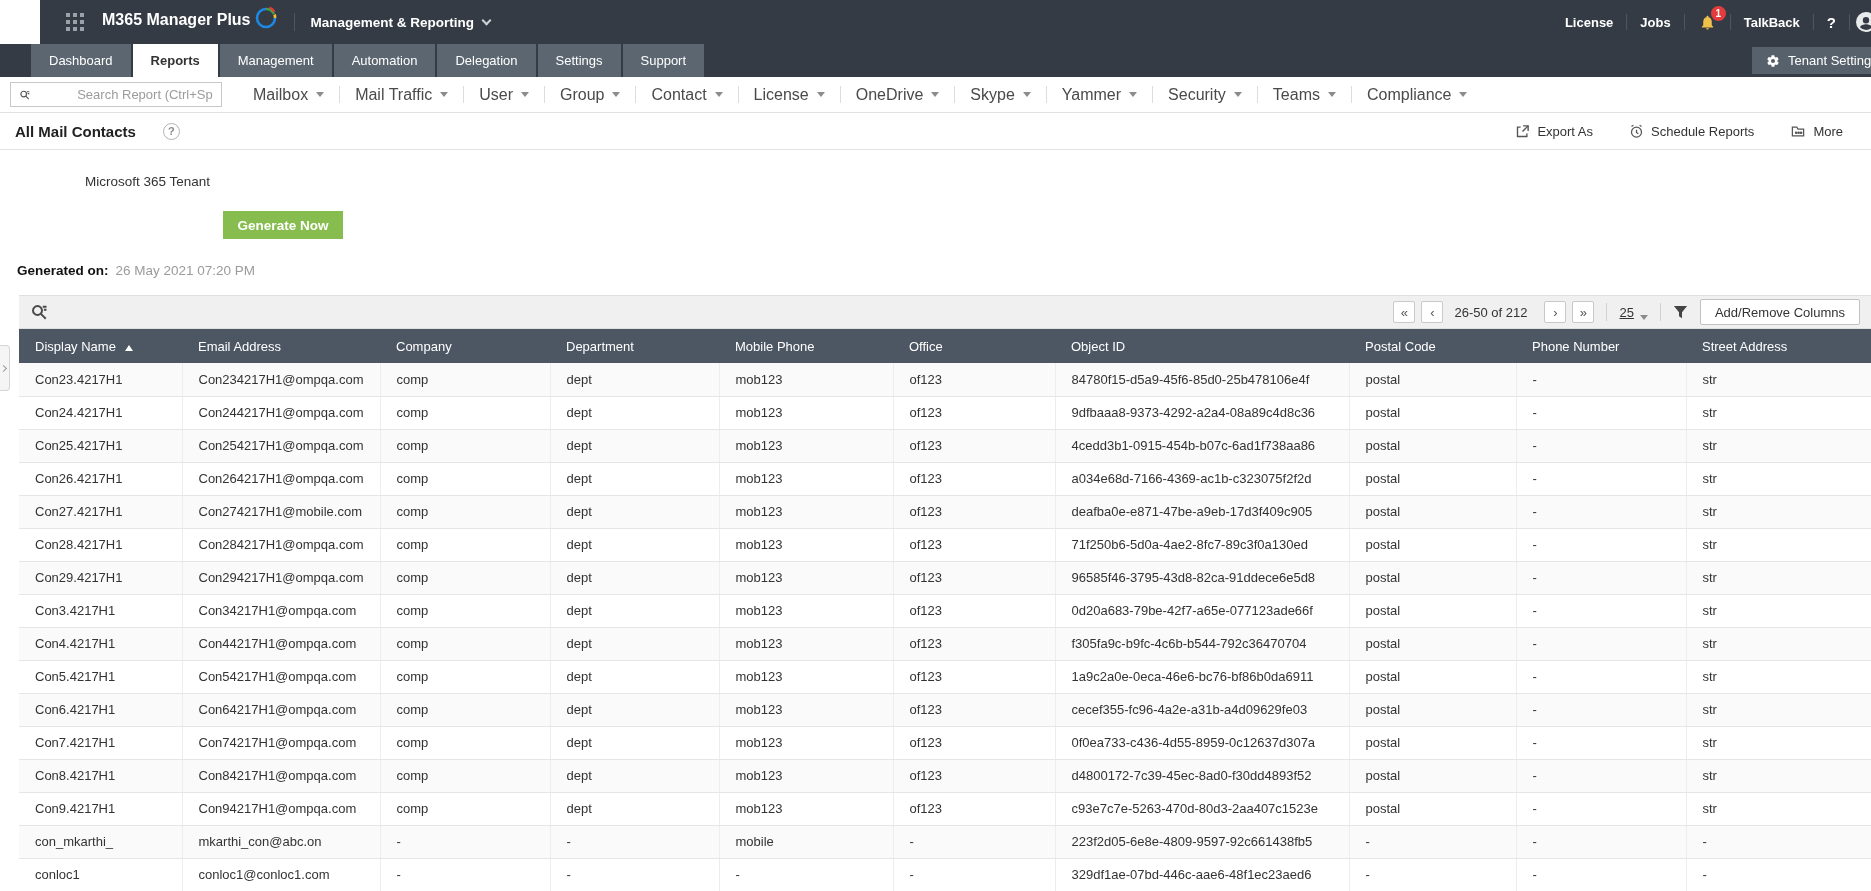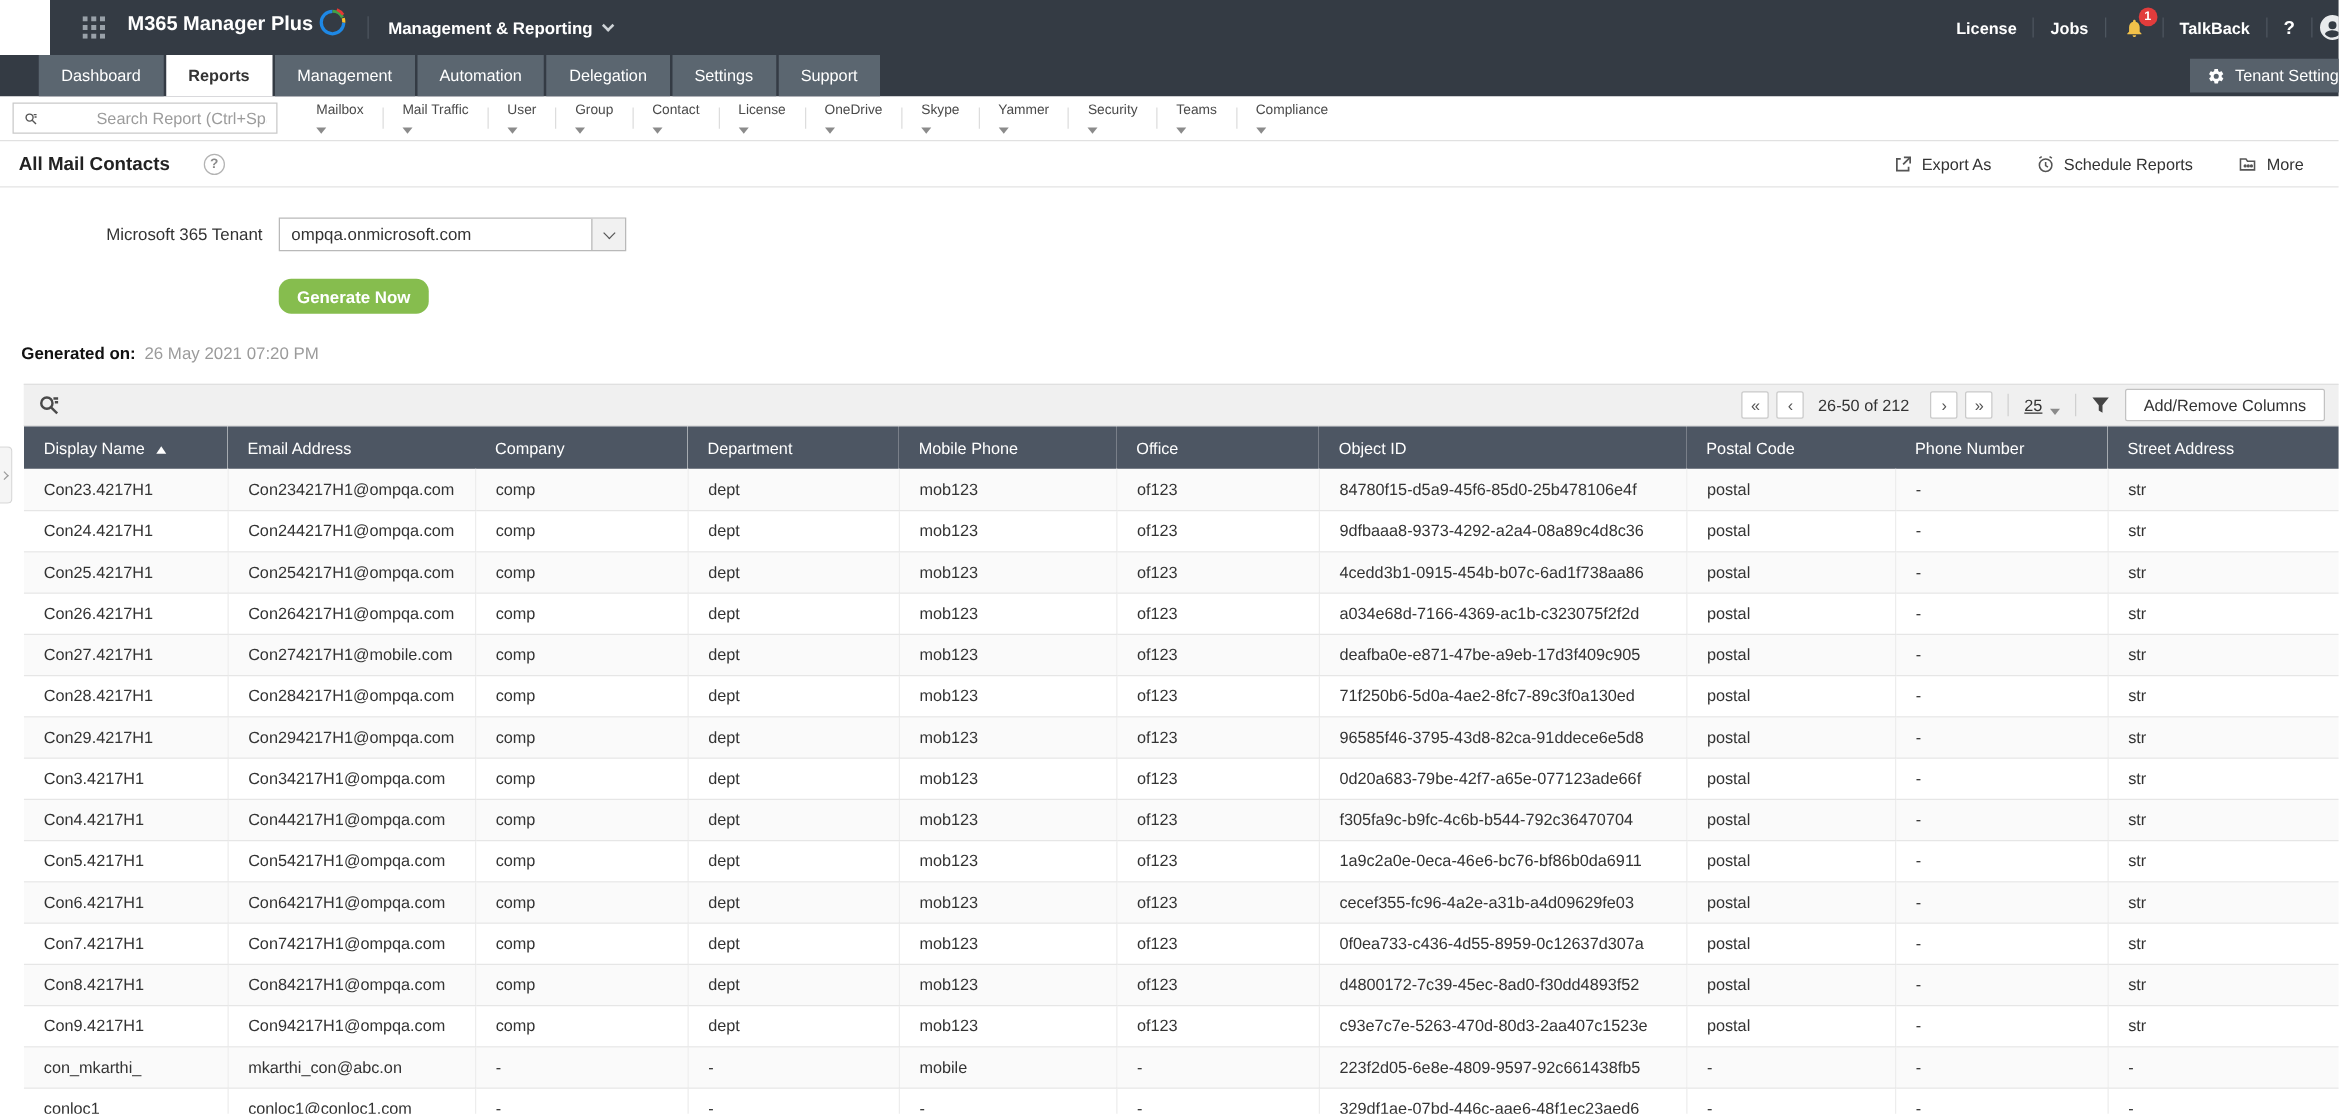--- a/index.html
+++ b/index.html
@@ -26,40 +26,40 @@
   .tab { padding:0 18px; background:#5b6670; color:#fff; font-size:13px; display:flex; align-items:center; margin-right:2px; cursor:pointer; }
   .tab.active { background:#fff; color:#333; font-weight:bold; }
   .tenant-btn { position:absolute; left:1752px; top:3px; height:27px; background:#57616b; color:#fff; font-size:13px; display:flex; align-items:center; gap:8px; padding:0 14px; white-space:nowrap; cursor:pointer; }
 
   
   .reportnav { height:36px; background:#fff; border-bottom:1px solid #e1e1e1; display:flex; align-items:center; padding-left:10px; }
   .searchbox { width:212px; height:25px; border:1px solid #c9c9c9; display:flex; align-items:center; gap:7px; padding:0 8px; }
   .searchbox input { border:none; outline:none; width:100%; font-size:13px; color:#555; font-family:"Liberation Sans",sans-serif;margin-left:40px; }
   .searchbox input::placeholder { color:#9c9c9c; }
   .navitems { display:flex; align-items:center; margin-left:16px; }
-  .navmenu { display:flex; align-items:flex-start; gap:8px; padding:0 15px; font-size:11px; color:#4a4a4a; cursor:pointer; white-space:nowrap;flex-direction:column; }
+  .navmenu { display:flex; align-items:center; gap:8px; padding:0 15px; font-size:16px; color:#4a4a4a; cursor:pointer; white-space:nowrap; }
   .caret { width:0; height:0; border-left:4px solid transparent; border-right:4px solid transparent; border-top:5px solid #8b8b8b; }
   .nav-sep { width:1px; height:17px; background:#ddd; }
 
   
   .titlerow { height:37px; border-bottom:1px solid #e3e3e3; display:flex; align-items:center; padding:0 15px; }
   .page-title { font-size:15px; font-weight:bold; color:#222; }
   .help-circle { width:17px; height:17px; border:1px solid #b3b3b3; border-radius:50%; color:#8a8a8a; font-size:11px; font-weight:bold; display:flex; align-items:center; justify-content:center; margin-left:27px; cursor:pointer; }
   .actions { margin-left:auto; display:flex; align-items:center; gap:36px; margin-right:13px; }
   .action { display:flex; align-items:center; gap:7px; font-size:13px; color:#333; cursor:pointer; white-space:nowrap; }
   .action svg { display:block; }
 
   
   .paramrow { margin-top:24px; display:flex; align-items:center; }
   .param-label { width:210px; text-align:right; font-size:13.5px; color:#333; }
   .select { margin-left:13px; width:278px; height:27px; border:1px solid #b9b9b9; background:#fff; display:flex; align-items:center; font-size:13.5px; color:#333; padding-left:9px; cursor:pointer; }
   .select-arrow { margin-left:auto; width:27px; height:100%; border-left:1px solid #b9b9b9; background:#f1f1f1; display:flex; align-items:center; justify-content:center; }
   .select-arrow .chev2 { width:7px; height:7px; border-right:1.5px solid #555; border-bottom:1.5px solid #555; transform:rotate(45deg); margin-top:-3px; }
   .generate-row { margin-top:22px; padding-left:223px; }
-  .generate-btn { min-width:120px; height:28px; background:#86bd4e; color:#fff; font-size:13.5px; font-weight:bold; border:none; border-radius:10px; cursor:pointer; font-family:"Liberation Sans",sans-serif; }
+  .generate-btn { min-width:120px; height:28px; background:#86bd4e; color:#fff; font-size:13.5px; font-weight:bold; border:none; border-radius:0; cursor:pointer; font-family:"Liberation Sans",sans-serif; }
   .generated { margin-top:24px; padding-left:17px; font-size:13.5px; display:flex; gap:7px; }
   .generated .glabel { font-weight:bold; color:#111; }
   .generated .gvalue { color:#9b9b9b; }
 
   
   .tablewrap { margin-top:17px; position:relative; }
   .left-handle { position:absolute; left:0; top:50px; width:10px; height:46px; background:#f5f5f5; border:1px solid #d5d5d5; border-left:none; border-radius:0 4px 4px 0; display:flex; align-items:center; justify-content:center; cursor:pointer; z-index:2; }
   .left-handle .chev3 { width:5px; height:5px; border-right:1.5px solid #9a9a9a; border-bottom:1.5px solid #9a9a9a; transform:rotate(-45deg); margin-left:-2px; }
   .toolbar { margin-left:19px; height:34px; background:#f0f0f0; border-top:1px solid #e0e0e0; border-bottom:1px solid #e0e0e0; display:flex; align-items:center; }
   .t-search { margin-left:11px; display:flex; cursor:pointer; }
@@ -259,26 +259,20 @@
             <circle cx="17" cy="14" r="1.1" fill="#555"></circle>
           </svg>
         </span>
         <span>More</span>
       </span>
     </div>
 </div>
 
 <div class="paramrow">
   <span class="param-label">Microsoft 365 Tenant</span>
-  <div class="select">
-    <span>ompqa.onmicrosoft.com</span>
-    <span class="select-arrow">
-        <span class="chev2"></span>
-      </span>
-  </div>
 </div>
 <div class="generate-row">
   <button class="generate-btn">Generate Now</button>
 </div>
 <div class="generated">
   <span class="glabel">Generated on:</span>
   <span class="gvalue">26 May 2021 07:20 PM</span>
 </div>
 
 <div class="tablewrap">

